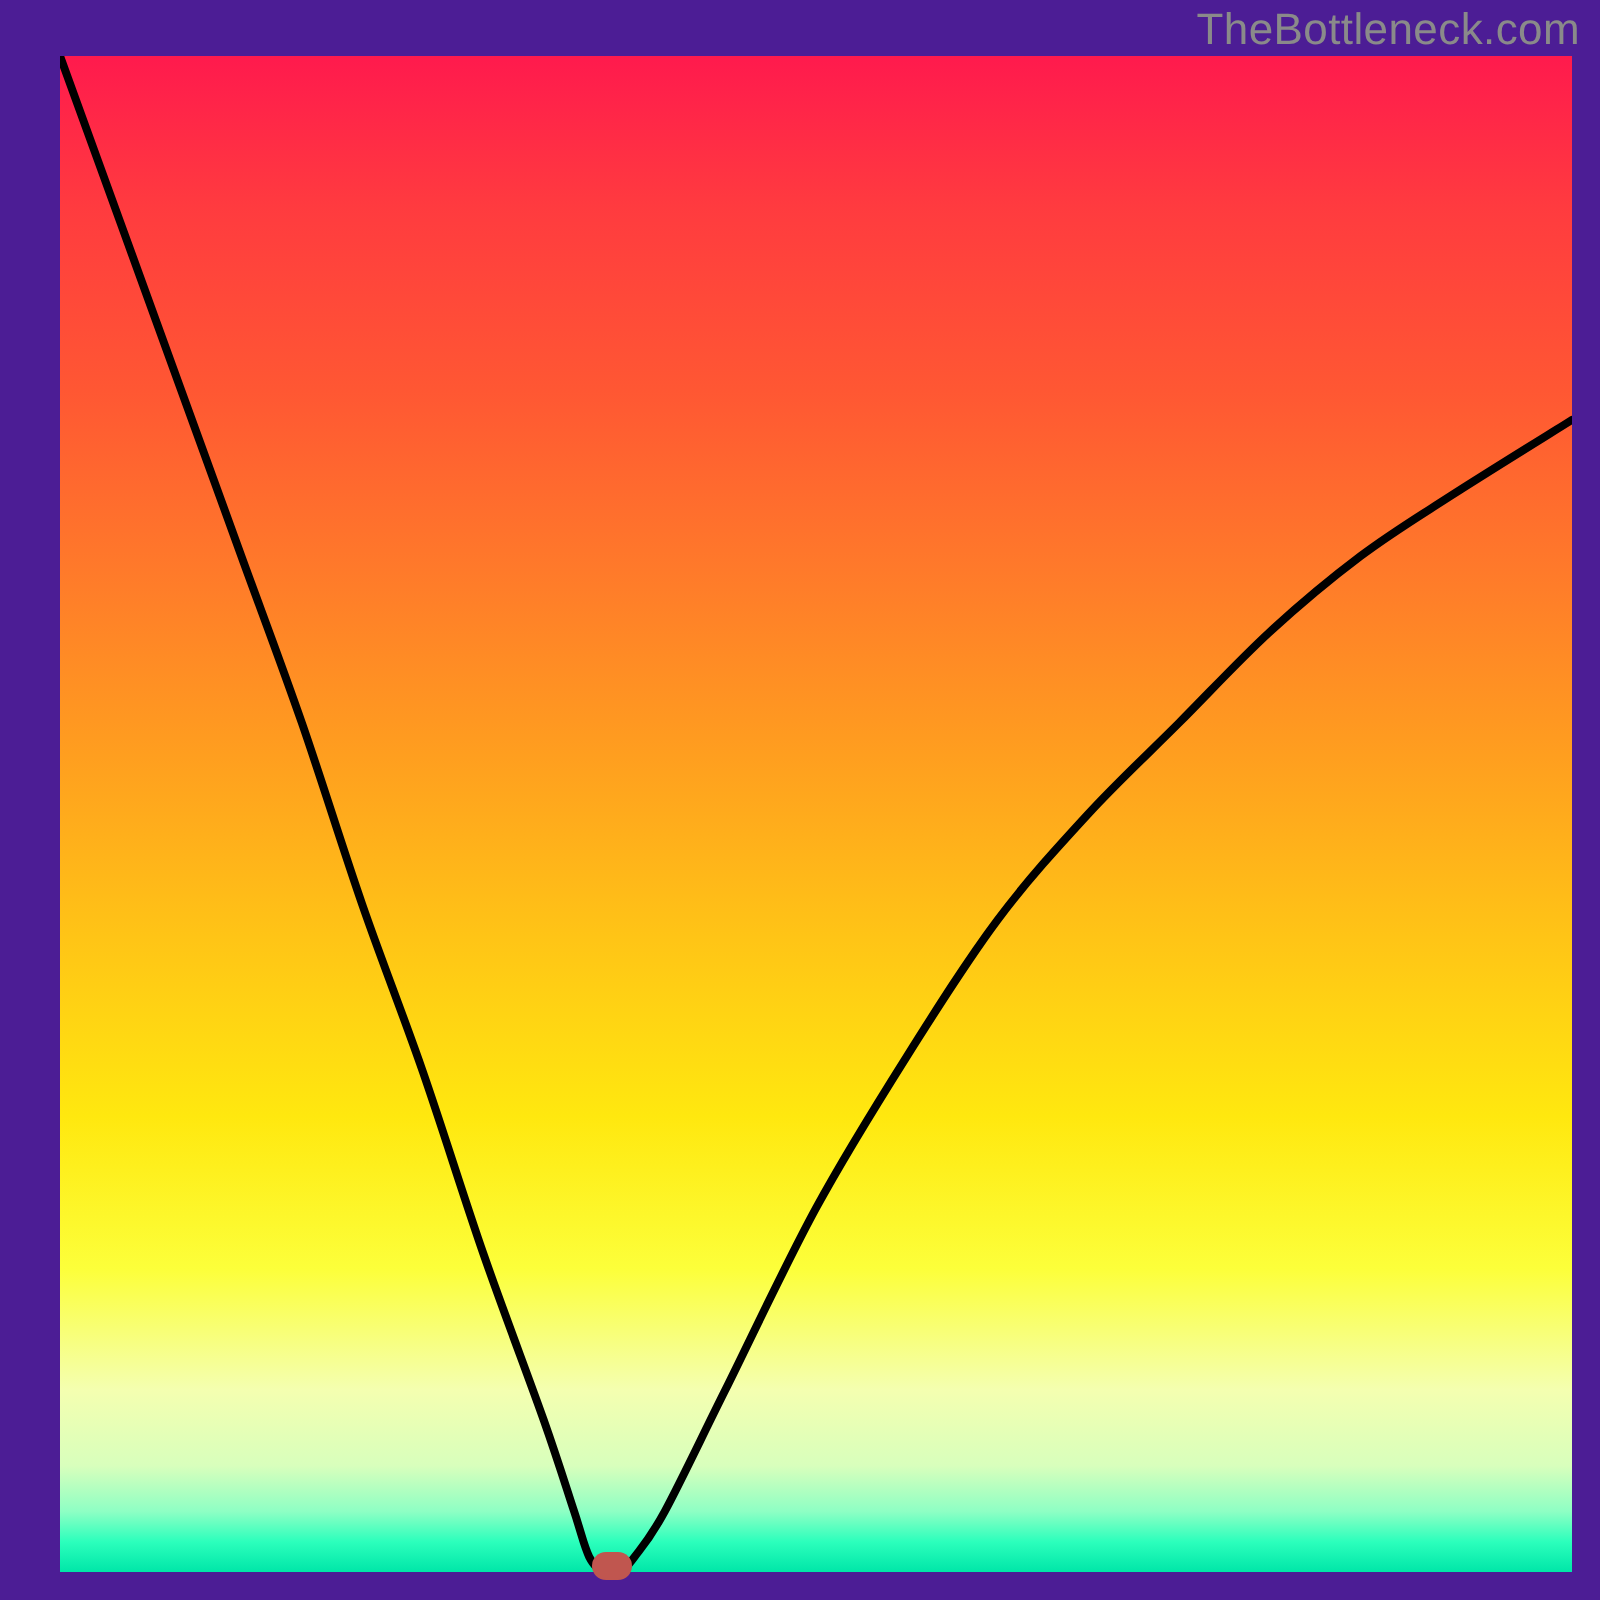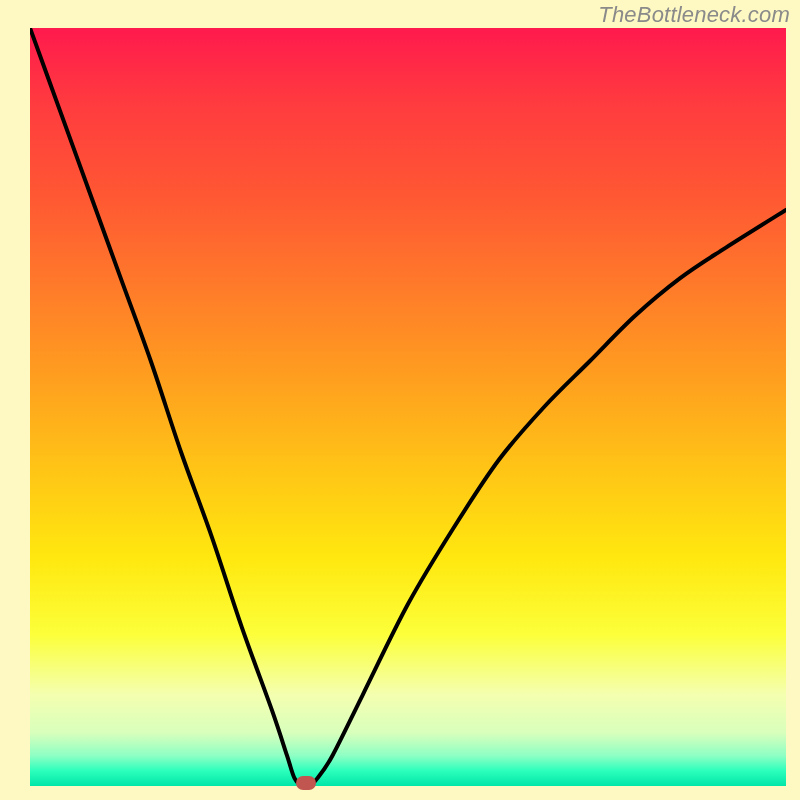--- a/index.html
+++ b/index.html
@@ -9,22 +9,21 @@
     height: 800px;
     background: #000;
     overflow: hidden;
   }
   .frame {
     position: absolute;
     left: 0;
     top: 0;
     width: 800px;
     height: 800px;
-    background: #fef9c3;
-    font-style: italic;
+    background: #4c1d95;
   }
   .plot {
     position: absolute;
     background: linear-gradient(to bottom,
       #ff1a4d 0%,
       #ff3b3f 10%,
       #ff5733 22%,
       #ff7a2a 34%,
       #ff9e1f 46%,
       #ffc416 58%,

